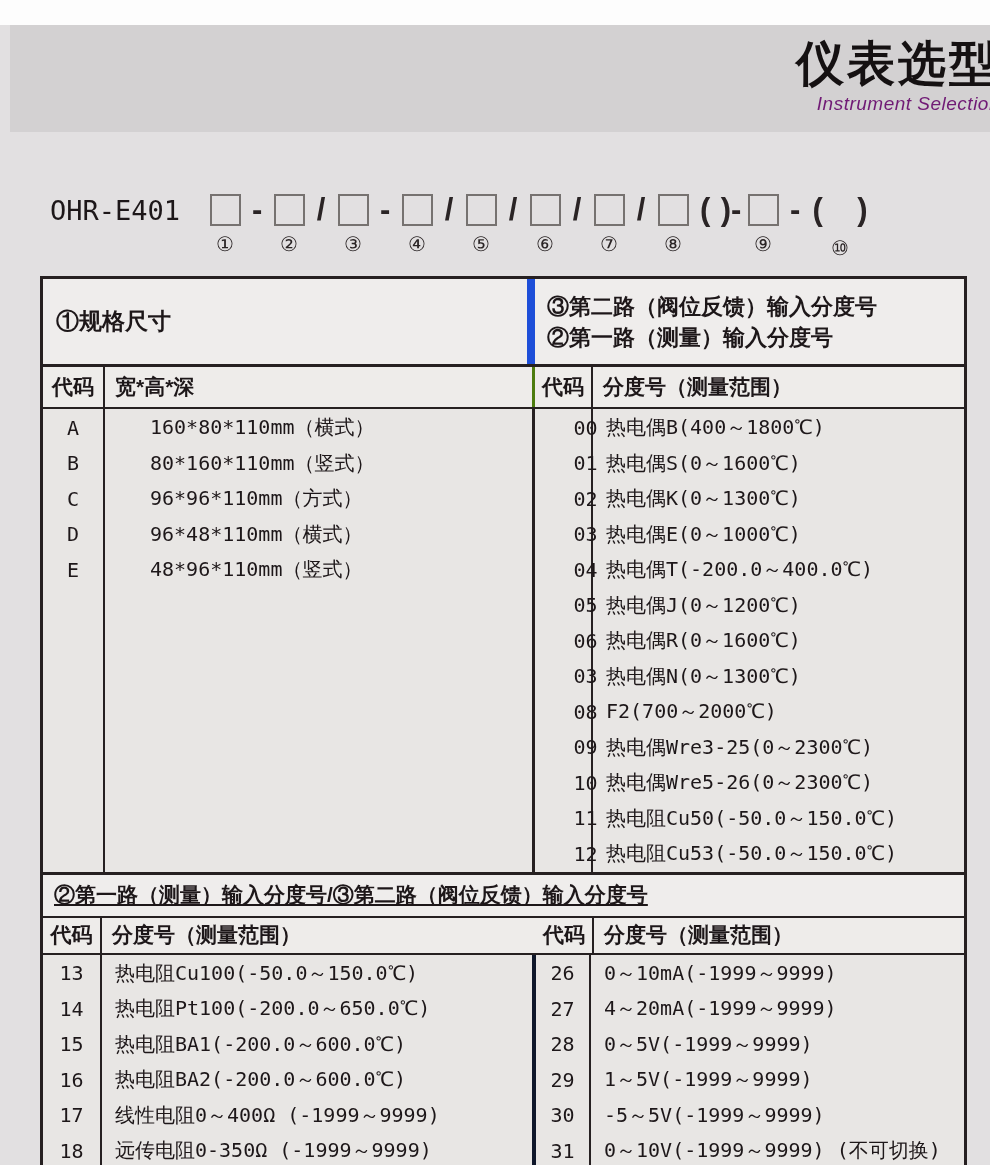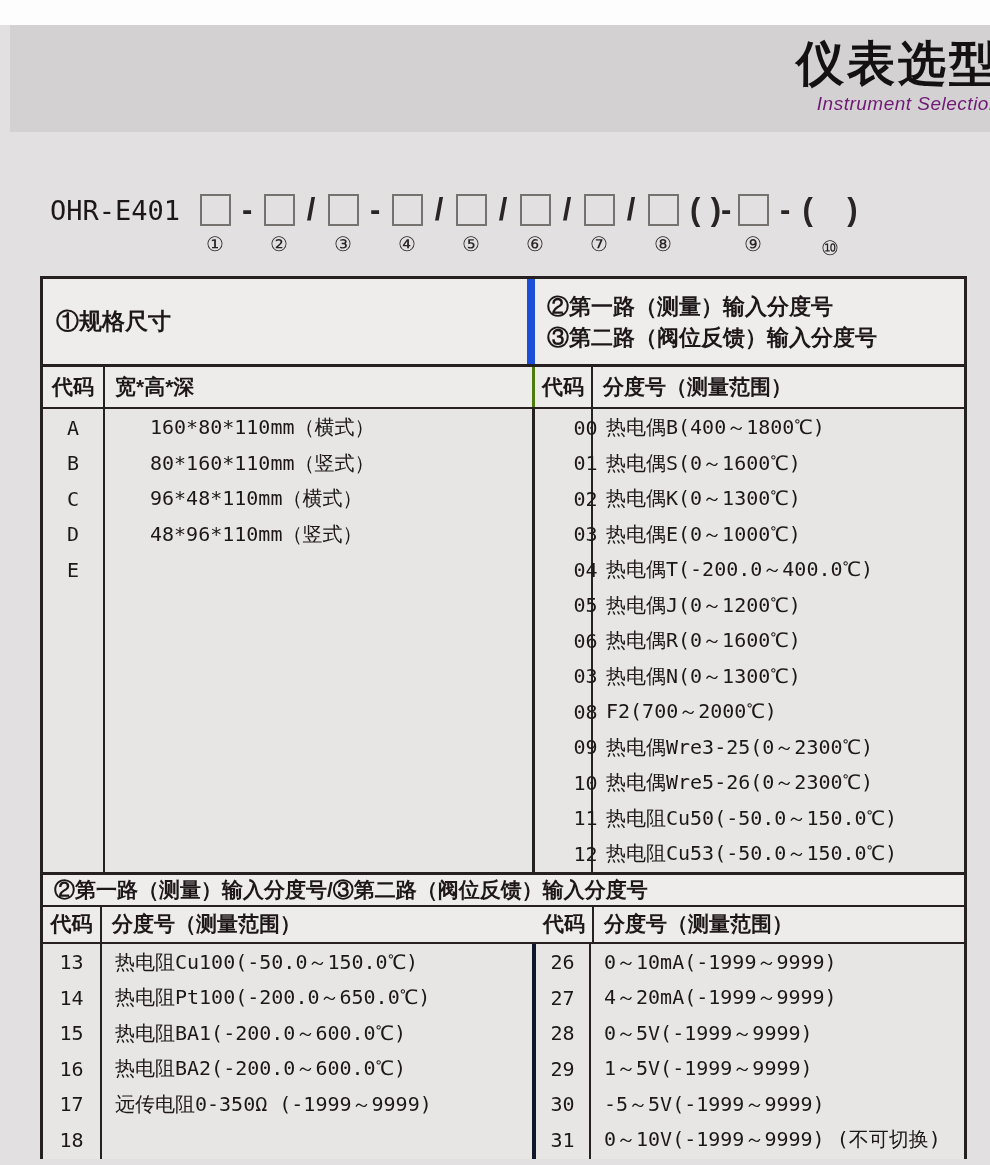--- a/index.html
+++ b/index.html
@@ -9,21 +9,21 @@
   .page { position:relative; width:990px; height:1165px; background:#e2e0e1; overflow:hidden; color:#1d1719; }
 
   .top-white { position:absolute; top:0; left:0; width:990px; height:25px; background:#fdfdfd; }
 
   .title-band { position:absolute; top:25px; left:10px; width:990px; height:107px; background:#d3d1d2; text-align:right; }
   .title { font-size:48px; font-weight:bold; letter-spacing:3px; margin-top:7px; color:#151112; }
   .subtitle { font-size:19px; color:#701a75; margin-top:-3px; letter-spacing:0.5px;font-style:italic; }
 
   
   .model-line { position:absolute; top:190px; left:50px; display:flex; align-items:flex-start; }
-  .model-prefix { font-family:"DejaVu Sans Mono", monospace; font-size:27px; font-weight:500; letter-spacing:0px; margin-top:5px; margin-right:16px; white-space:nowrap; }
+  .model-prefix { font-family:"DejaVu Sans Mono", monospace; font-size:27px; font-weight:500; letter-spacing:0px; margin-top:5px; margin-right:26px; white-space:nowrap; }
   .units { display:flex; }
   .unit { display:flex; flex-direction:column; align-items:center; width:38px; }
   .unit[data-type="sep"] { width:26px; }
   .unit[data-type="paren"] { width:64px; }
   .unit .sym { height:40px; display:flex; align-items:center; justify-content:center; font-size:31px; font-weight:600; color:#2a2425; white-space:pre; }
   .unit[data-type="box"] .sym { width:31px; height:32px; margin-top:4px; border:2px solid #767270; background:transparent; }
   .unit .circ { height:26px; margin-top:5px; font-size:20px; color:#2a2425; line-height:26px; }
 
   
   .sel-table { position:absolute; top:276px; left:40px; width:927px; border:3px solid #262021; border-bottom:none; background:#e8e6e4; }
@@ -42,21 +42,21 @@
   .s1-body { display:grid; grid-template-columns:62px 430px 58px 1fr; }
   .bcol { display:flex; flex-direction:column; padding-top:1px; }
   .s1-body .b1 { border-right:2px solid #262021; }
   .s1-body .b2 { border-right:3px solid #262021;padding-left:32px; }
   .s1-body .b3 { border-right:2px solid #262021;padding-left:45px; }
   .mono { font-family:"DejaVu Sans Mono", monospace; }
   .line { height:35.5px; display:flex; align-items:center; font-size:20px; white-space:nowrap; }
   .line.code { justify-content:center; }
   .line.desc { padding-left:13px; }
 
-  .s2-head { border-top:3px solid #262021; border-bottom:2px solid #262021; background:#efedec; height:35px; display:flex; align-items:center; padding-left:11px; font-size:21px; font-weight:bold; }
+  .s2-head { border-top:3px solid #262021; border-bottom:2px solid #262021; background:#efedec; height:46px; display:flex; align-items:center; padding-left:11px; font-size:21px; font-weight:bold;text-decoration:underline; }
 
   .s2-sub { display:grid; grid-template-columns:59px 492px 1fr; height:37px; border-bottom:2px solid #262021; background:#eeecea; }
   .s2-sub > div { display:flex; align-items:center; font-size:21px; font-weight:bold; }
   .s2-sub .c1 { border-right:2px solid #262021; justify-content:center; }
   .s2-sub .c2 { border-right:2px solid #262021; padding-left:10px; }
   .s2-sub .c2 .right-code { margin-left:auto; padding-right:7px; }
   .s2-sub .c3 { padding-left:10px; }
 
   .s2-body { display:grid; grid-template-columns:59px 434px 55px 1fr; min-height:215px; }
   .s2-body .b1 { border-right:2px solid #262021; }
@@ -178,22 +178,22 @@
           <div class="circ">⑩</div>
         </div>
       </div>
   </div>
 
   <div class="sel-table">
 
     <div class="s1-head">
       <div class="hl">①规格尺寸</div>
       <div class="hr">
+        <div>③第二路（阀位反馈）输入分度号</div>
         <div>②第一路（测量）输入分度号</div>
-        <div>③第二路（阀位反馈）输入分度号</div>
       </div>
     </div>
 
     <div class="s1-sub">
       <div class="c1">代码</div>
       <div class="c2">宽*高*深</div>
       <div class="c3">代码</div>
       <div class="c4">分度号（测量范围）</div>
     </div>
 
@@ -203,20 +203,21 @@
       <div class="line code">A</div>
           <div class="line code">B</div>
           <div class="line code">C</div>
           <div class="line code">D</div>
           <div class="line code">E</div>
         </div>
       <div class="bcol b2 mono">
 
       <div class="line desc">160*80*110mm（横式）</div>
           <div class="line desc">80*160*110mm（竖式）</div>
+          <div class="line desc">96*96*110mm（方式）</div>
           <div class="line desc">96*48*110mm（横式）</div>
           <div class="line desc">48*96*110mm（竖式）</div>
         </div>
       <div class="bcol b3 mono">
 
       <div class="line code">00</div>
           <div class="line code">01</div>
           <div class="line code">02</div>
           <div class="line code">03</div>
           <div class="line code">04</div>
@@ -267,20 +268,21 @@
           <div class="line code">16</div>
           <div class="line code">17</div>
           <div class="line code">18</div>
         </div>
       <div class="bcol b2 mono">
 
       <div class="line desc">热电阻Cu100(-50.0～150.0℃)</div>
           <div class="line desc">热电阻Pt100(-200.0～650.0℃)</div>
           <div class="line desc">热电阻BA1(-200.0～600.0℃)</div>
           <div class="line desc">热电阻BA2(-200.0～600.0℃)</div>
+          <div class="line desc">线性电阻0～400Ω (-1999～9999)</div>
           <div class="line desc">远传电阻0-350Ω (-1999～9999)</div>
         </div>
       <div class="bcol b3 mono">
 
       <div class="line code">26</div>
           <div class="line code">27</div>
           <div class="line code">28</div>
           <div class="line code">29</div>
           <div class="line code">30</div>
           <div class="line code">31</div>

